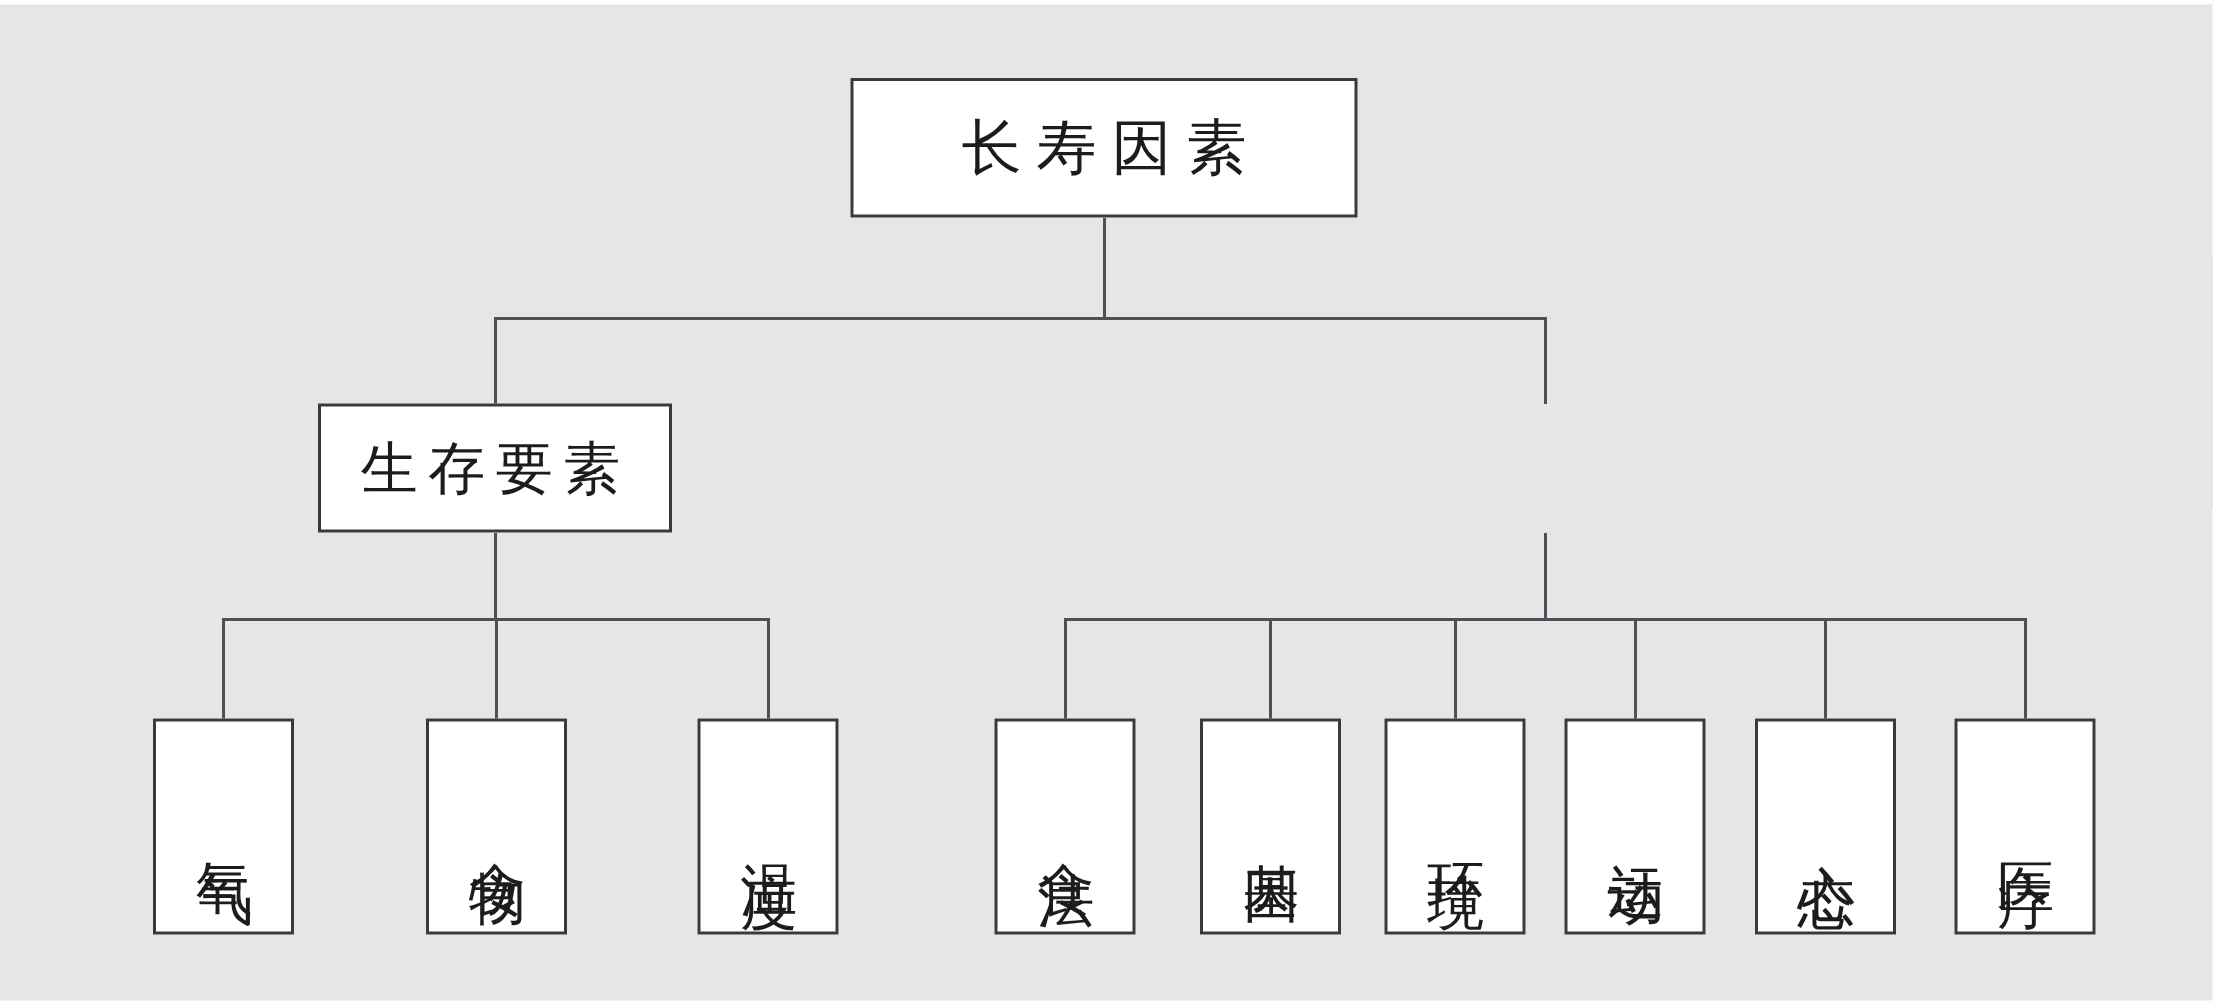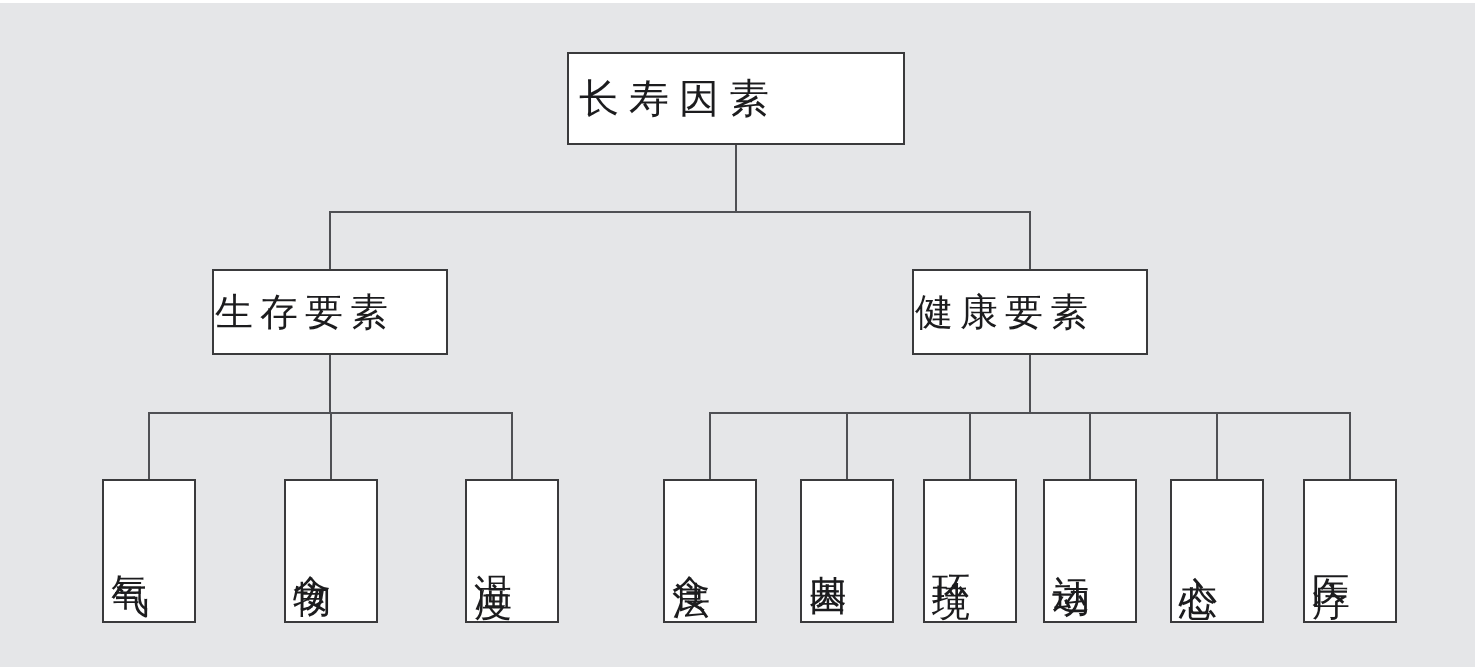--- a/index.html
+++ b/index.html
@@ -30,20 +30,21 @@
     z-index: 1;
   }
   .node {
     position: absolute;
     z-index: 2;
     background: #ffffff;
     border: 2px solid #3a3a3c;
     box-sizing: border-box;
     display: flex;
     align-items: center;
+    justify-content: center;
     color: #1c1c1e;
   }
   .node .label {
     text-align: center;
     white-space: nowrap;
   }
   
   .node.root {
     left: 567px; top: 52px;
     width: 338px; height: 93px;
@@ -114,23 +115,20 @@
     </g>
   </svg>
 
   <div class="node root">
     <span class="label">长寿因素</span>
   </div>
 
   <div class="node branch branch-survival">
     <span class="label">生存要素</span>
   </div>
-  <div class="node branch branch-health">
-    <span class="label">健康要素</span>
-  </div>
 
   <div class="node leaf leaf-1">
     <span class="label">氧气</span>
   </div>
   <div class="node leaf leaf-2">
     <span class="label">食物</span>
   </div>
   <div class="node leaf leaf-3">
     <span class="label">温度</span>
   </div>

